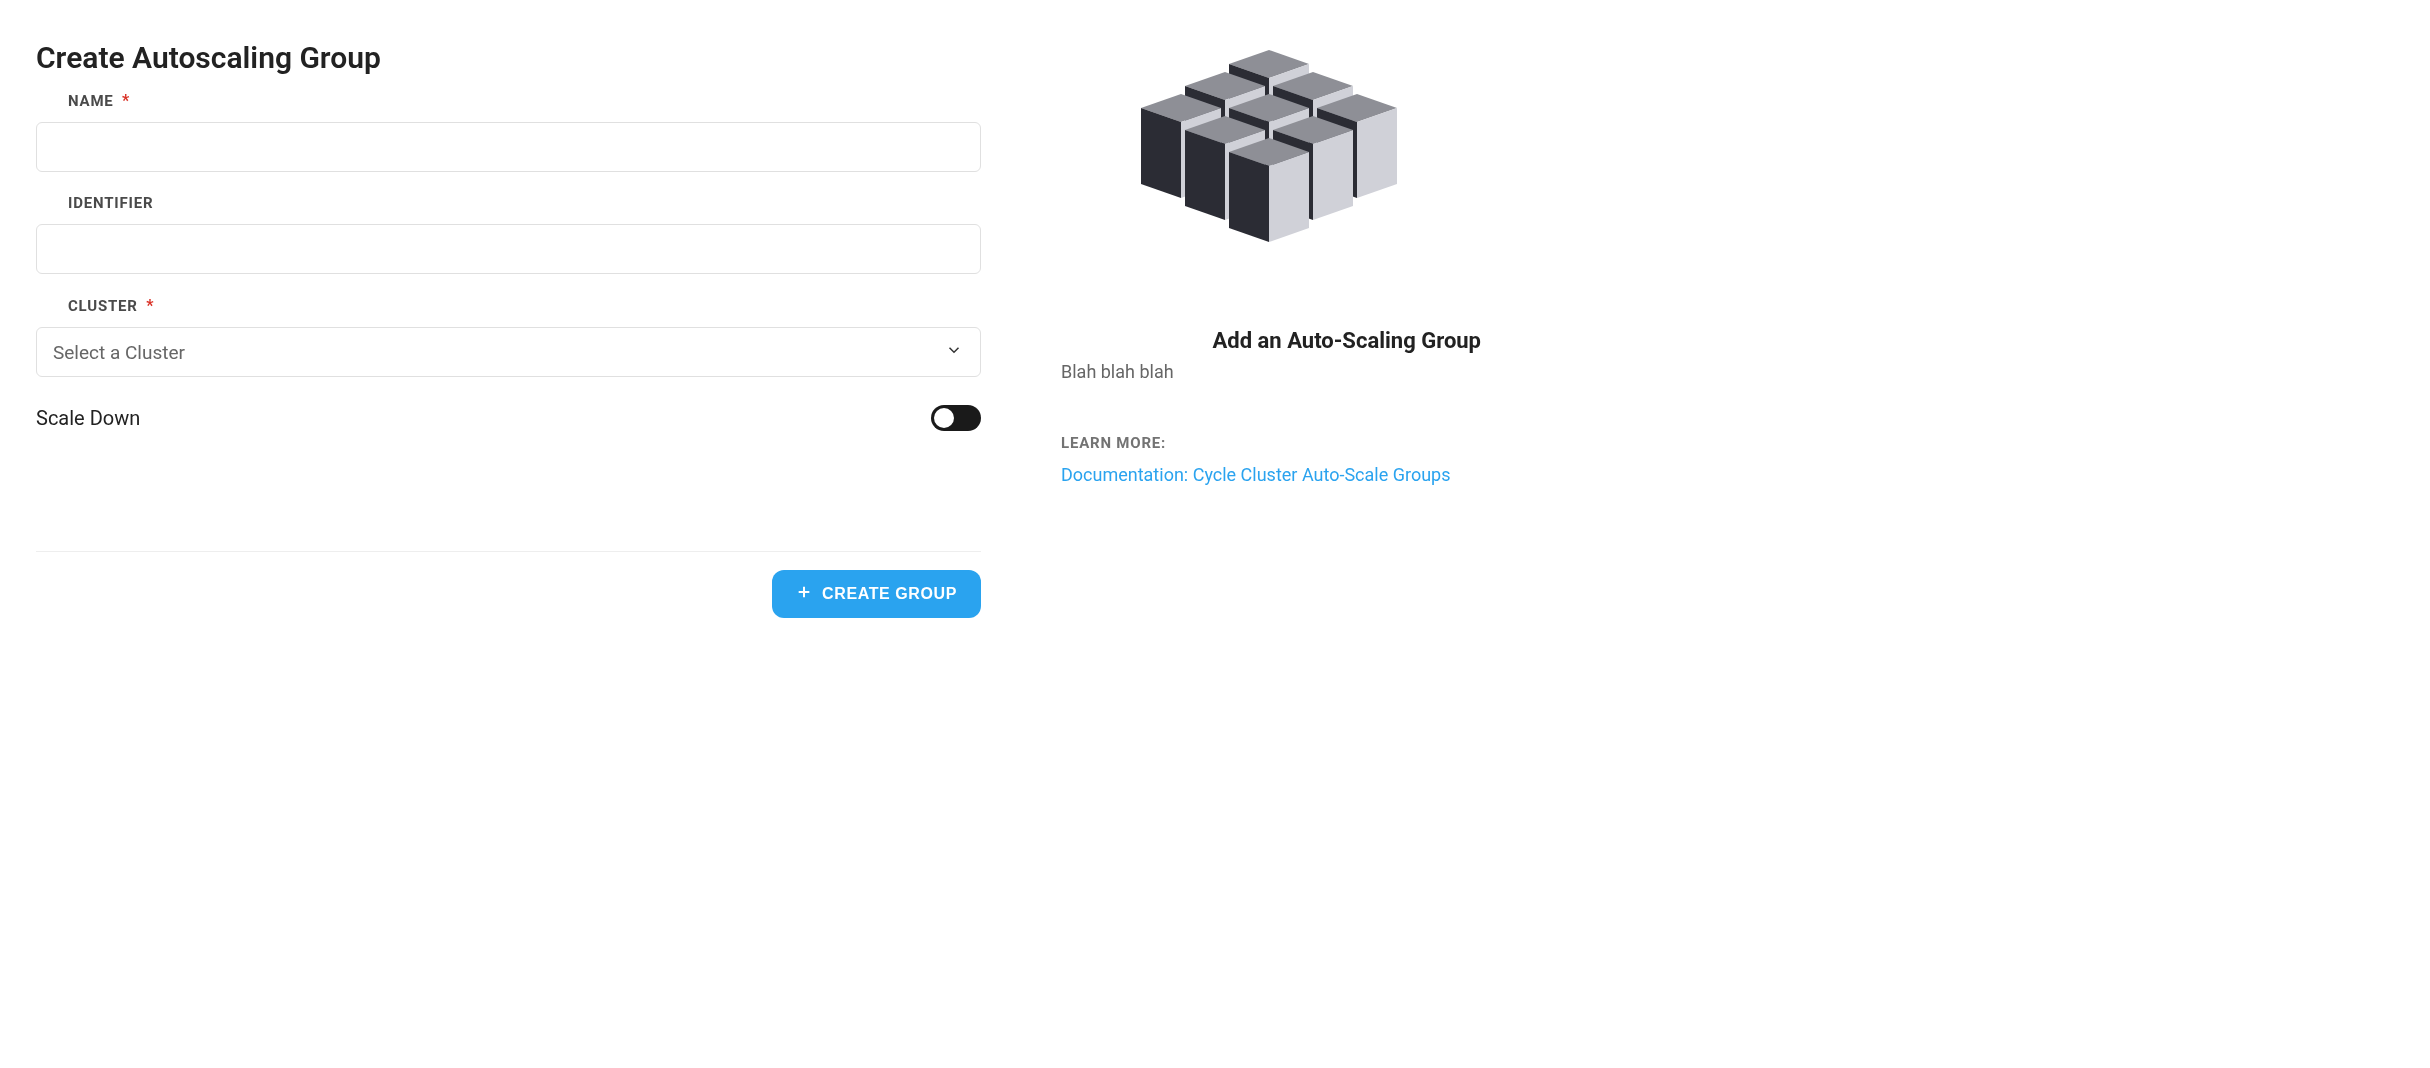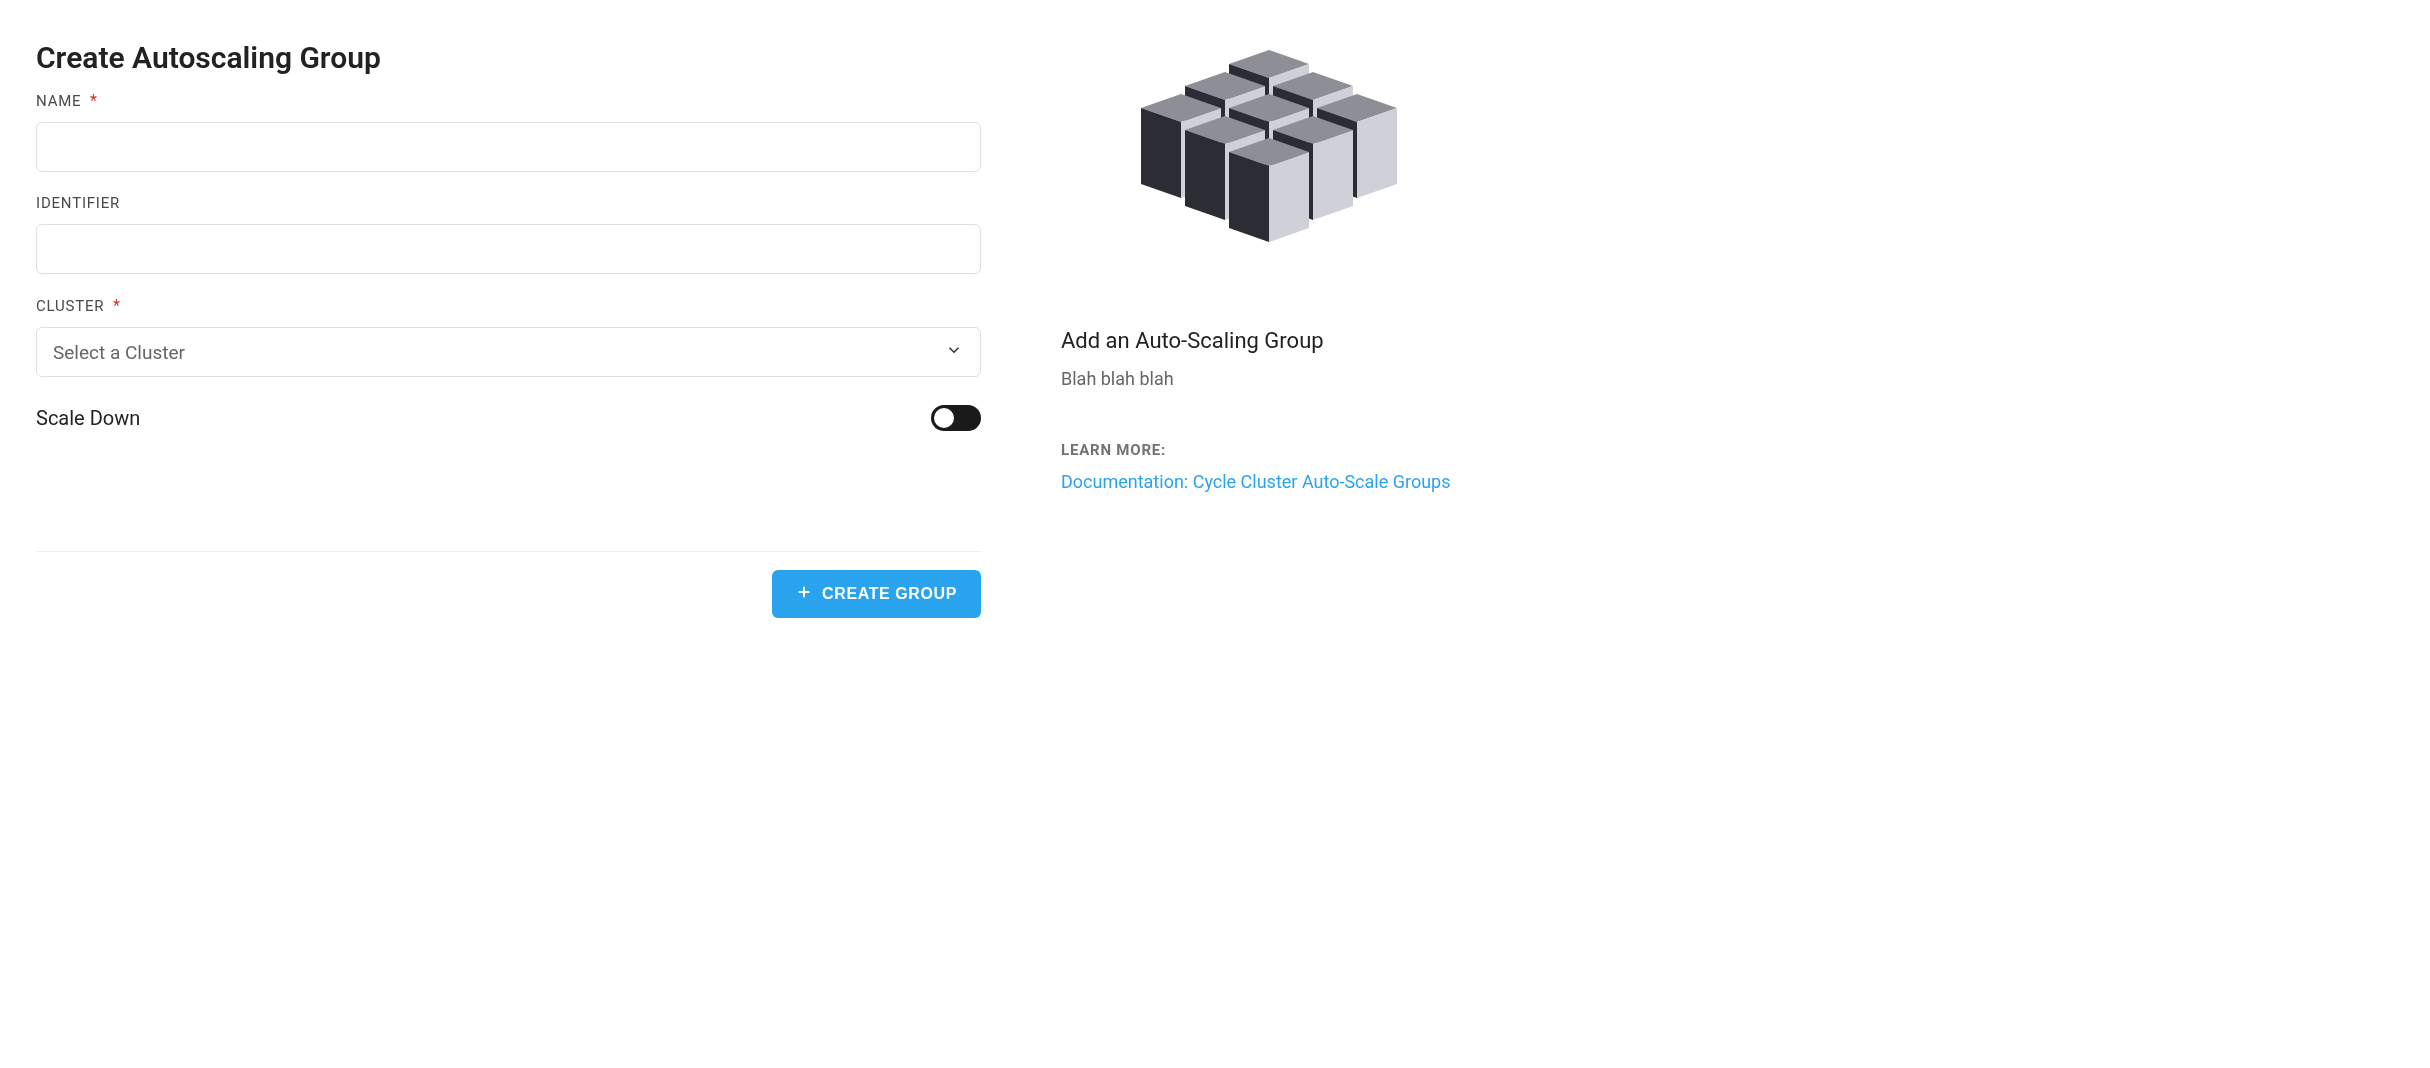--- a/index.html
+++ b/index.html
@@ -29,25 +29,26 @@
       font-weight: 600;
       color: #222;
       margin-bottom: 16px;
     }
     .field-group {
       margin-bottom: 22px;
     }
     .field-label {
       display: block;
       font-size: 15px;
-      font-weight: 400;
+      font-weight: 700;
       letter-spacing: 0.8px;
       color: #4a4a4a;
       margin-bottom: 12px;
       text-transform: uppercase;
+      margin-left: 32px;
     }
     .required-asterisk {
       color: #d93025;
       font-size: 16px;
       margin-left: 4px;
     }
     .text-input {
       width: 100%;
       height: 50px;
       border: 1px solid #e0e0e0;
@@ -121,21 +122,21 @@
       margin-bottom: 18px;
     }
     .actions {
       display: flex;
       justify-content: flex-end;
     }
     .create-button {
       background: #2aa3ef;
       color: #fff;
       border: none;
-      border-radius: 6px;
+      border-radius: 12px;
       padding: 14px 24px;
       font-size: 16px;
       font-weight: 700;
       letter-spacing: 0.6px;
       cursor: pointer;
       display: inline-flex;
       align-items: center;
       gap: 10px;
     }
     .plus-icon svg {
@@ -145,23 +146,24 @@
       stroke-width: 3;
       fill: none;
     }
     .aside-illustration {
       display: flex;
       justify-content: center;
       margin-bottom: 28px;
     }
     .aside-title {
       font-size: 22px;
-      font-weight: 400;
+      font-weight: 700;
       color: #222;
-      margin-bottom: 15px;
+      margin-bottom: 8px;
+      text-align: right;
     }
     .aside-desc {
       font-size: 18px;
       color: #666;
       margin-bottom: 52px;
     }
     .learn-more-label {
       font-size: 15px;
       font-weight: 700;
       letter-spacing: 0.8px;

